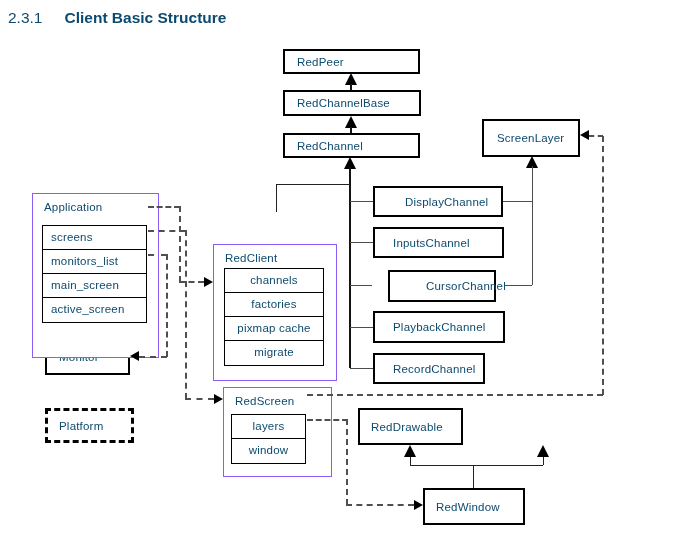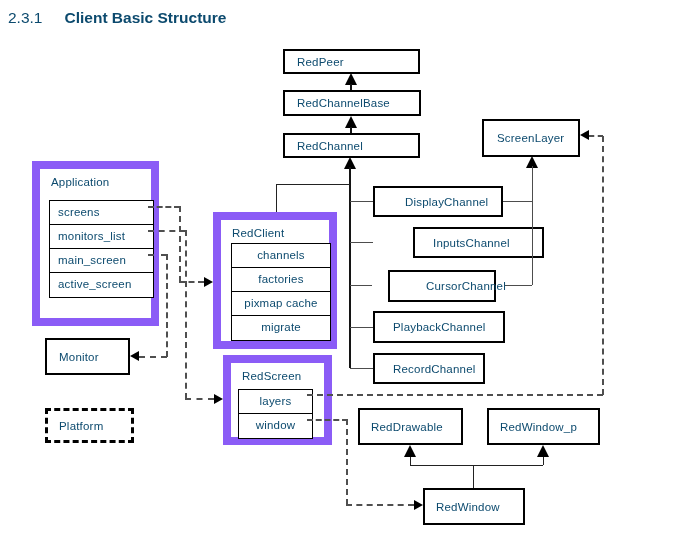--- a/index.html
+++ b/index.html
@@ -8,21 +8,21 @@
     font-family:"Liberation Sans", sans-serif;color:#0c4a6e;overflow:hidden;
   }
   .title{position:absolute;left:8px;top:9px;font-size:15.5px;white-space:nowrap;}
   .title .num{font-weight:400;}
   .title .txt{font-weight:700;margin-left:22px;}
   .box{
     position:absolute;box-sizing:border-box;border:2px solid #000;background:#fff;
     font-size:11.5px;letter-spacing:.2px;display:flex;align-items:center;white-space:nowrap;
   }
   .box.dashed{border:3px dashed #000;}
-  .cbox{position:absolute;box-sizing:border-box;border:8px solid #8b5cf6;background:#fff;}
+  .cbox{position:absolute;box-sizing:border-box;border:1px solid #8b5cf6;background:#fff;margin-top:32px;}
   .cbox-title{position:absolute;left:11px;top:7px;font-size:11.5px;letter-spacing:.2px;white-space:nowrap;}
   .tbl{position:absolute;box-sizing:border-box;border:1px solid #000;background:#fff;}
   .row{box-sizing:border-box;height:24px;line-height:23px;border-bottom:1px solid #000;
        font-size:11.5px;letter-spacing:.2px;text-align:center;white-space:nowrap;}
   .row:last-child{border-bottom:none;}
   .row.left{text-align:left;padding-left:8px;}
   .hl{position:absolute;height:0;border-top:1px solid #4d4d4d;}
   .vl{position:absolute;width:0;border-left:1px solid #4d4d4d;}
   .vl.dk{border-left:2px solid #141414;}
   .hl.tk{border-top:1px solid #222;}
@@ -54,21 +54,21 @@
   <div class="box" style="left:283px;top:133px;width:137px;height:25px;padding-left:12px;">
     <span>RedChannel</span>
   </div>
   <div class="box" style="left:482px;top:119px;width:98px;height:38px;padding-left:13px;">
     <span>ScreenLayer</span>
   </div>
 
   <div class="box" style="left:373px;top:186px;width:130px;height:31px;padding-left:30px;">
     <span>DisplayChannel</span>
   </div>
-  <div class="box" style="left:373px;top:227px;width:131px;height:31px;padding-left:18px;margin-left:40px;">
+  <div class="box" style="left:373px;top:227px;width:131px;height:31px;padding-left:18px;">
     <span>InputsChannel</span>
   </div>
   <div class="box" style="left:388px;top:270px;width:108px;height:32px;padding-left:36px;">
     <span>CursorChannel</span>
   </div>
   <div class="box" style="left:373px;top:311px;width:132px;height:32px;padding-left:18px;">
     <span>PlaybackChannel</span>
   </div>
   <div class="box" style="left:373px;top:353px;width:112px;height:31px;padding-left:18px;">
     <span>RecordChannel</span>
@@ -76,23 +76,20 @@
 
   <div class="box" style="left:45px;top:338px;width:85px;height:37px;padding-left:12px;">
     <span>Monitor</span>
   </div>
   <div class="box dashed" style="left:45px;top:408px;width:89px;height:35px;padding-left:11px;">
     <span>Platform</span>
   </div>
 
   <div class="box" style="left:358px;top:408px;width:105px;height:37px;padding-left:11px;">
     <span>RedDrawable</span>
-  </div>
-  <div class="box" style="left:487px;top:408px;width:113px;height:37px;padding-left:11px;">
-    <span>RedWindow_p</span>
   </div>
   <div class="box" style="left:423px;top:488px;width:102px;height:37px;padding-left:11px;">
     <span>RedWindow</span>
   </div>
 
   <div class="cbox" style="left:32px;top:161px;width:127px;height:165px;">
     <div class="cbox-title">Application</div>
     <div class="tbl" style="left:9px;top:31px;width:105px;">
       <div class="row left">screens</div>
       <div class="row left">monitors_list</div>

